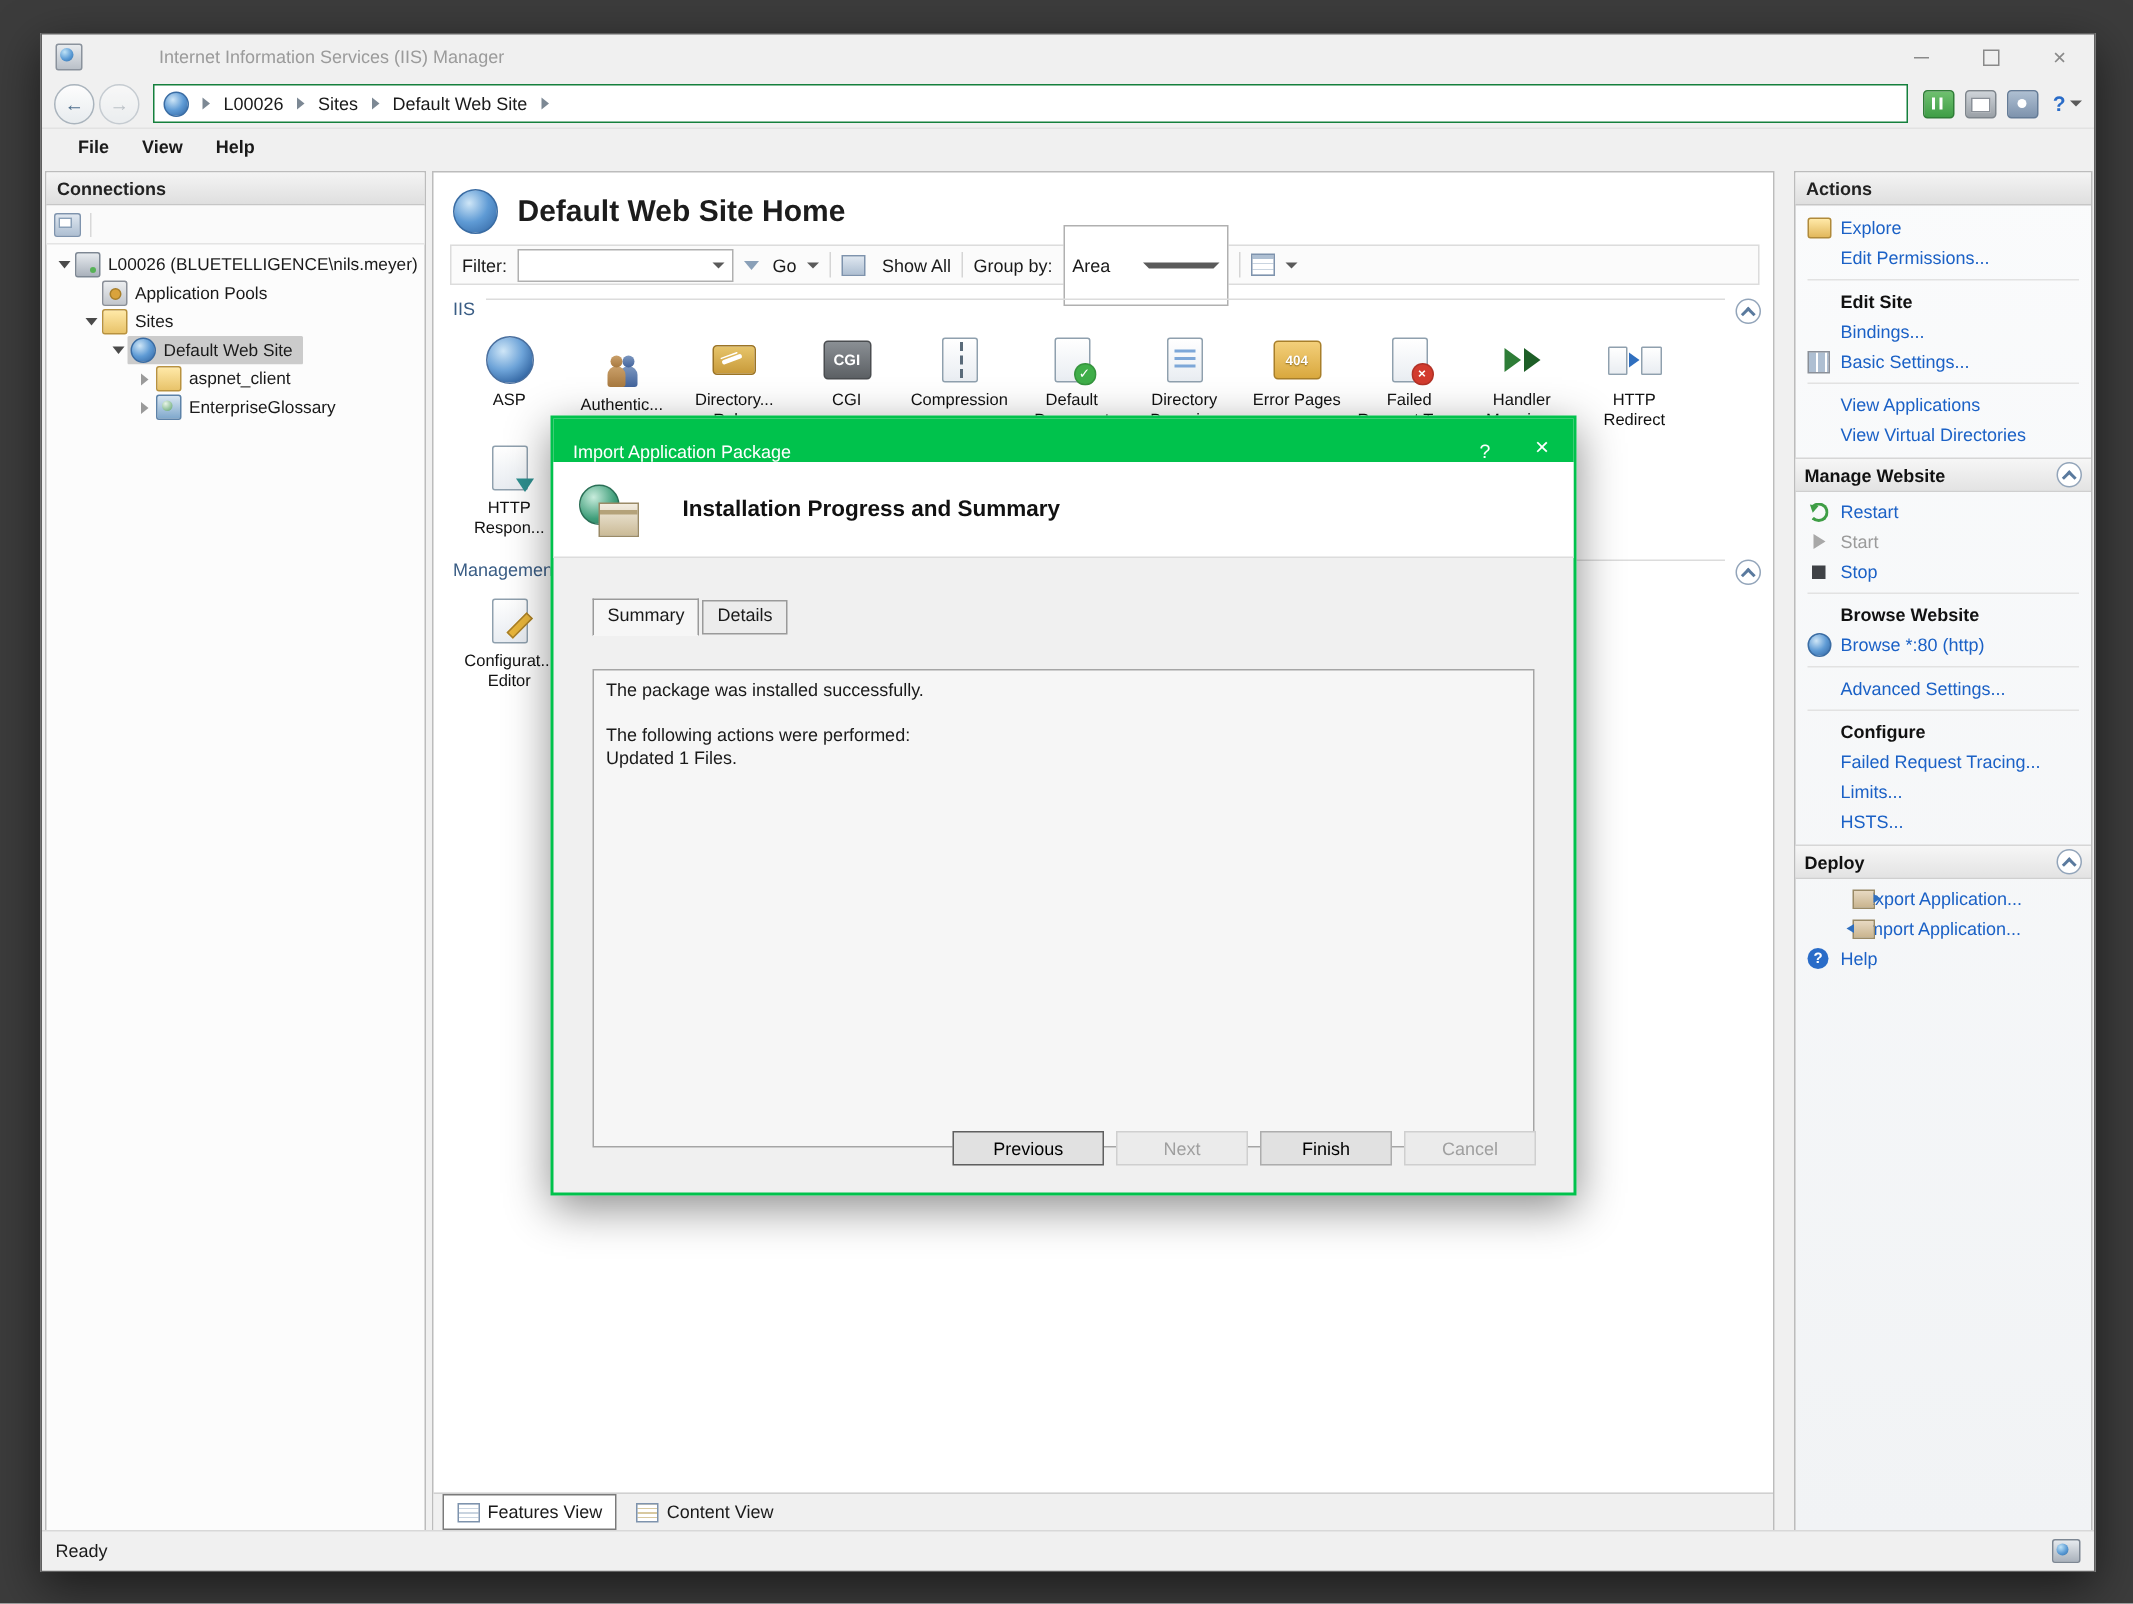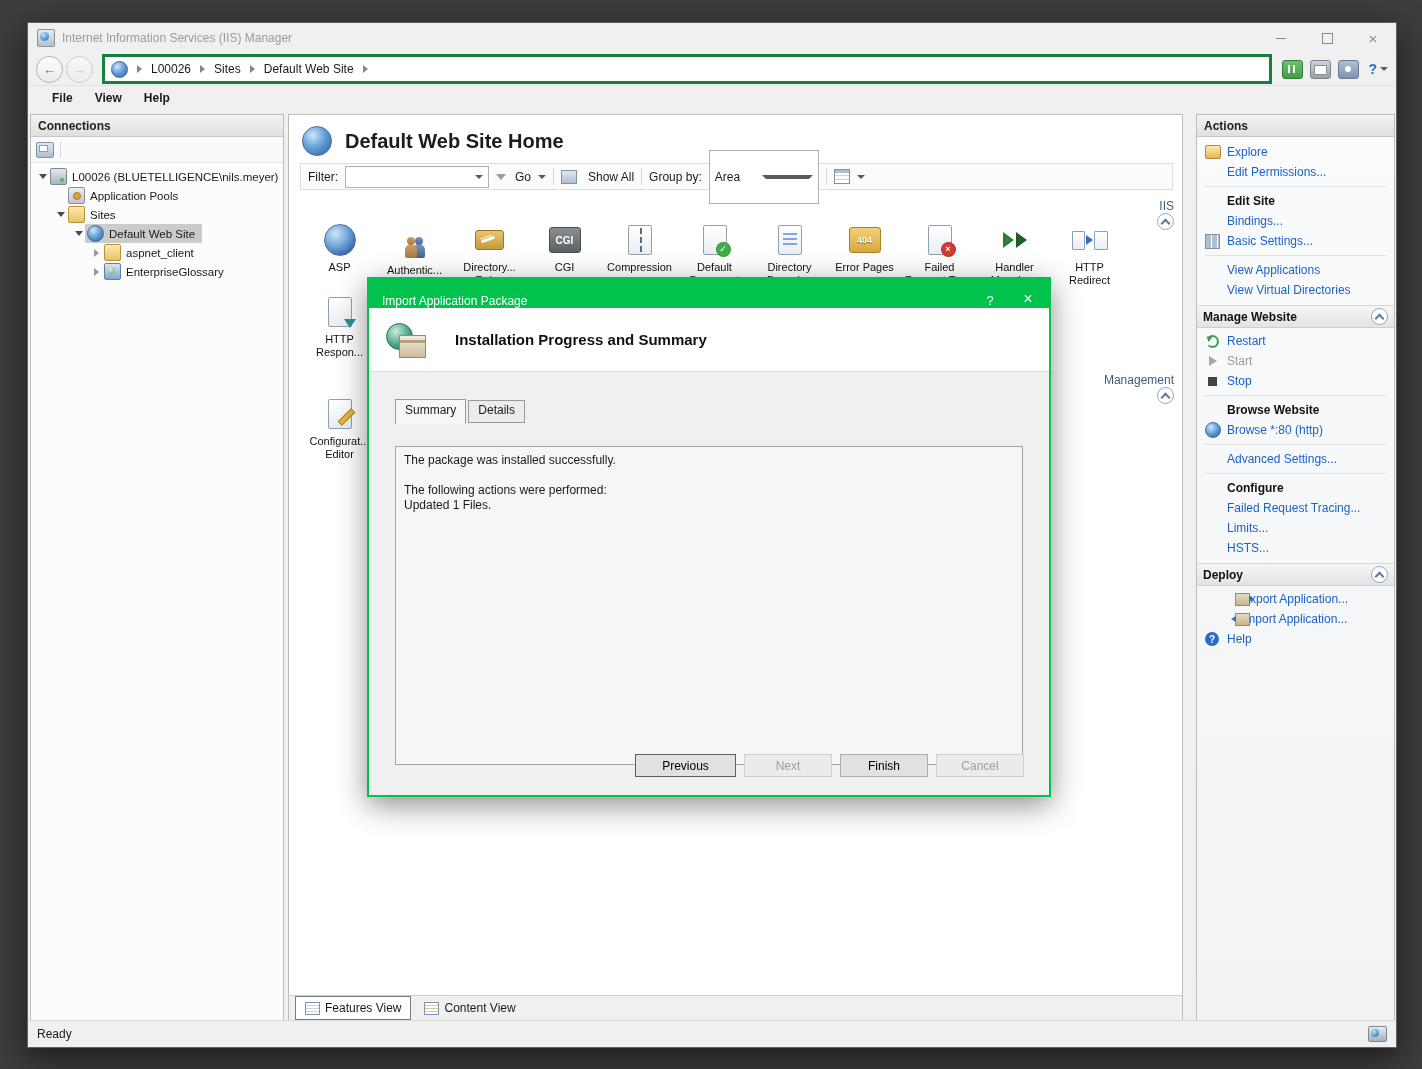--- a/index.html
+++ b/index.html
@@ -11,39 +11,39 @@
     -webkit-font-smoothing:antialiased;
   }
   .desktop{position:absolute;inset:0;}
 
   
   .window{
     position:absolute;left:27px;top:22px;width:1368px;height:1024px;
     background:#f0f0f0;border:1px solid #606060;box-shadow:0 10px 30px rgba(0,0,0,.55);
   }
   
-  .titlebar{position:absolute;left:0;top:0;right:0;height:30px;display:flex;align-items:center;padding-left:9px;}
+  .titlebar{position:absolute;left:0;top:0;right:0;height:30px;display:flex;align-items:center;padding-left:9px;gap:44px;}
   .app-icon16{width:16px;height:16px;position:relative;background:linear-gradient(#e8ebee,#b9c0c8);border:1px solid #8a929c;border-radius:2px;flex:0 0 auto;}
   .app-icon16::after{content:"";position:absolute;left:2px;top:2px;width:9px;height:9px;border-radius:50%;
     background:radial-gradient(circle at 35% 30%,#bfe3f7,#5b9bd5 55%,#2d6da8);}
   .title-text{color:#9b9b9b;margin-left:7px;white-space:nowrap;}
   .caption-buttons{margin-left:auto;display:flex;height:30px;}
   .caption-btn{width:46px;height:30px;display:flex;align-items:center;justify-content:center;color:#8a8a8a;}
   .cb-min-bar{width:10px;height:1px;background:#8a8a8a;}
   .cb-max-box{width:9px;height:9px;border:1px solid #8a8a8a;}
   .cb-close{font-size:15px;line-height:1;}
 
   
   .addressbar{position:absolute;left:0;top:30px;right:0;height:32px;display:flex;align-items:center;padding:0 8px;border-bottom:1px solid #e2e2e2;}
   .nav-circle{width:25px;height:25px;border-radius:50%;border:1px solid #aab4bd;background:linear-gradient(#fdfdfd,#e8ecef);
     display:flex;align-items:center;justify-content:center;margin-right:3px;flex:0 0 auto;}
   .nav-circle.back::before{content:"\2190";color:#4e6f8d;font-size:13px;}
   .nav-circle.fwd{opacity:.6;}
   .nav-circle.fwd::before{content:"\2192";color:#9aa4ad;font-size:13px;}
-  .addr-box{flex:1;height:24px;background:#fff;border:3px solid #15803d;margin-left:6px;display:flex;align-items:center;padding:0 6px;gap:6px;}
+  .addr-box{flex:1;height:24px;background:#fff;border:1px solid #15803d;margin-left:6px;display:flex;align-items:center;padding:0 6px;gap:6px;}
   .addr-globe{width:15px;height:15px;border-radius:50%;background:radial-gradient(circle at 35% 30%,#cfe6f7,#5f9bd5 50%,#2f629f);border:1px solid #3a6ca3;flex:0 0 auto;}
   .crumb{white-space:nowrap;}
   .crumb-sep{width:0;height:0;border-top:4px solid transparent;border-bottom:4px solid transparent;border-left:5px solid #7c8894;margin:0 3px;flex:0 0 auto;}
   .ab-icons{display:flex;align-items:center;gap:7px;margin-left:10px;flex:0 0 auto;}
   .ab-ic{width:19px;height:17px;border-radius:3px;position:relative;}
   .ab-ic.green{background:linear-gradient(#6fc06f,#3f9e46);border:1px solid #2f7d37;}
   .ab-ic.green::after{content:"";position:absolute;left:5px;top:4px;width:2px;height:8px;background:#fff;box-shadow:5px 0 0 #fff;}
   .ab-ic.gray{background:linear-gradient(#cfd4d9,#9aa0a6);border:1px solid #7e858c;}
   .ab-ic.gray::after{content:"";position:absolute;left:3px;top:4px;right:3px;height:8px;background:#fff;border:1px solid #8a9098;}
   .ab-ic.blue{background:linear-gradient(#aebfd2,#7e93ad);border:1px solid #647b96;}
@@ -94,21 +94,21 @@
   .fcombo{width:132px;height:20px;background:#fff;border:1px solid #b0b0b0;display:flex;align-items:center;justify-content:flex-end;padding:0 5px;}
   .gcombo{width:98px;height:20px;background:#fff;border:1px solid #b0b0b0;display:flex;align-items:center;padding:16px 5px;gap:4px;}
   .gcombo span{flex:1;}
   .funnel{width:0;height:0;border-left:5px solid transparent;border-right:5px solid transparent;border-top:6px solid #8aa0b8;margin-right:2px;}
   .vsep{width:1px;height:17px;background:#d5d5d5;}
   .sa-icon{width:14px;height:12px;background:linear-gradient(#dfe7f0,#aebfd2);border:1px solid #7e93ad;margin-right:4px;}
   .grid-ic{width:14px;height:13px;border:1px solid #7e93ad;background:
      linear-gradient(#aebfd2 3px,transparent 3px),
      repeating-linear-gradient(0deg,#fff 0 3px,#c9d4e0 3px 4px);}
   .features{padding:9px 8px 0 13px;}
-  .sec-h{display:flex;align-items:flex-end;height:16px;color:#3a5d85;flex-direction:column;}
+  .sec-h{display:flex;align-items:flex-start;height:16px;color:#3a5d85;}
   .sec-line{flex:1;height:1px;background:#dcdcdc;margin:0 7px;}
   .ccirc{width:15px;height:15px;border-radius:50%;border:1px solid #93a5ba;background:#fff;position:relative;flex:0 0 auto;}
   .ccirc::before{content:"";position:absolute;left:4px;top:6px;width:5px;height:5px;border-left:2px solid #5a7a9e;border-top:2px solid #5a7a9e;transform:rotate(45deg);}
   .feat-row{display:flex;margin-top:7px;}
   .fcell{width:75px;text-align:center;}
   .ficon{width:36px;height:36px;margin:0 auto;display:flex;align-items:center;justify-content:center;position:relative;}
   .flabel{margin-top:3px;font-size:11px;line-height:13px;white-space:pre-line;color:#111;}
   .asp-ball{width:30px;height:30px;border-radius:50%;background:radial-gradient(circle at 35% 30%,#cfe6f7,#6da3d8 45%,#2f629f 82%);border:1px solid #4a6f9e;}
   .person{width:12px;height:14px;border-radius:6px 6px 2px 2px;position:relative;}
   .person.p1{background:linear-gradient(#caa06a,#a8793f);margin-right:-4px;z-index:1;}

